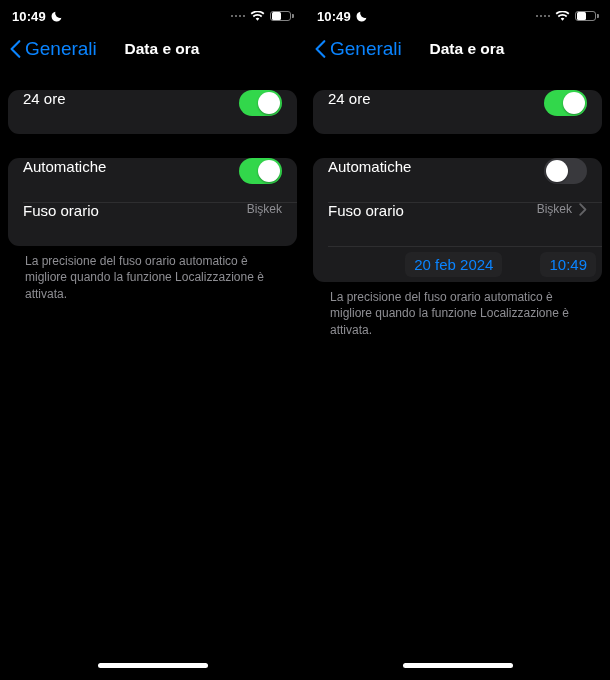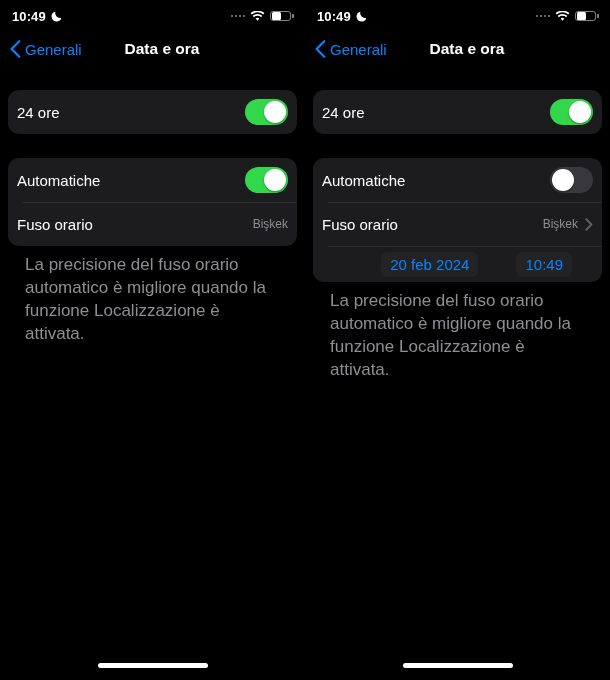--- a/index.html
+++ b/index.html
@@ -38,37 +38,37 @@
     width:45%; background:#fff; border-radius:1.5px;
   }
   .battery .nub {
     position:absolute; right:-2.6px; top:3.2px;
     width:1.6px; height:4px; background:#9a9a9a; border-radius:0 1px 1px 0; opacity:.85;
   }
 
   
   .navbar { position:relative; height:34px; display:flex; align-items:center; padding:0 10px; }
   .nav-back { display:flex; align-items:center; gap:4px; cursor:pointer; }
-  .nav-back-label { color:#0a84ff; font-size:15px; }
+  .nav-back-label { color:#0a84ff; font-size:19px; }
   .chev-back { display:block; }
   .nav-title {
     position:absolute; left:0; right:0; text-align:center;
     color:#fff; font-size:15.5px; font-weight:bold; pointer-events:none;margin-left:19px;
   }
 
   
   .content { padding:0 8px; }
   .card {
     background:#1c1c1e; border-radius:11px; overflow:hidden;
   }
   .spacer-24 { height:24px; }
 
   .row {
-    display:flex; align-items:center; justify-content:space-between;
-    height:44px; padding:0 9px; position:relative;
+    display:flex; align-items:flex-start; justify-content:space-between;
+    height:44px; padding:0 15px; position:relative;
   }
   .row + .row::before {
     content:""; position:absolute; left:15px; right:0; top:0;
     height:1px; background:#2e2e30;
   }
   .row-label { color:#fff; font-size:15px; }
   .row-right { display:flex; align-items:center; gap:7px; }
   .row-value { color:#8e8e93; font-size:12px; }
   .chev-right { display:block; }
 
@@ -83,37 +83,37 @@
     position:absolute; top:2px; width:22px; height:22px;
     border-radius:50%; background:#fff;
     box-shadow:0 1px 2px rgba(0,0,0,.35);
   }
   .toggle.on  .knob { left:19px; }
   .toggle.off .knob { left:2px; }
 
   
   .dt-row {
     display:flex; align-items:center; justify-content:flex-end; gap:0;
-    height:36px; padding:0 30px; position:relative;
+    height:36px; padding:0 6px; position:relative;
   }
   .dt-row::before {
     content:""; position:absolute; left:15px; right:0; top:0;
     height:1px; background:#2e2e30;
   }
   .dt-chip {
     color:#0a84ff; font-size:15px;
     background:#232325; border-radius:6px;
     padding:4px 9px; cursor:pointer;
   }
   .dt-chip + .dt-chip { margin-left:38px; }
 
   
   .footer {
     padding:7px 17px 0 17px;
-    color:#8e8e93; font-size:17px; line-height:1.36;
+    color:#8e8e93; font-size:12px; line-height:1.36;
   }
 
   
   .home-indicator {
     position:absolute; bottom:12px; left:50%; transform:translateX(-50%);
     width:110px; height:5px; border-radius:3px; background:#fff;
   }
 </style>
 </head>
 <body>

